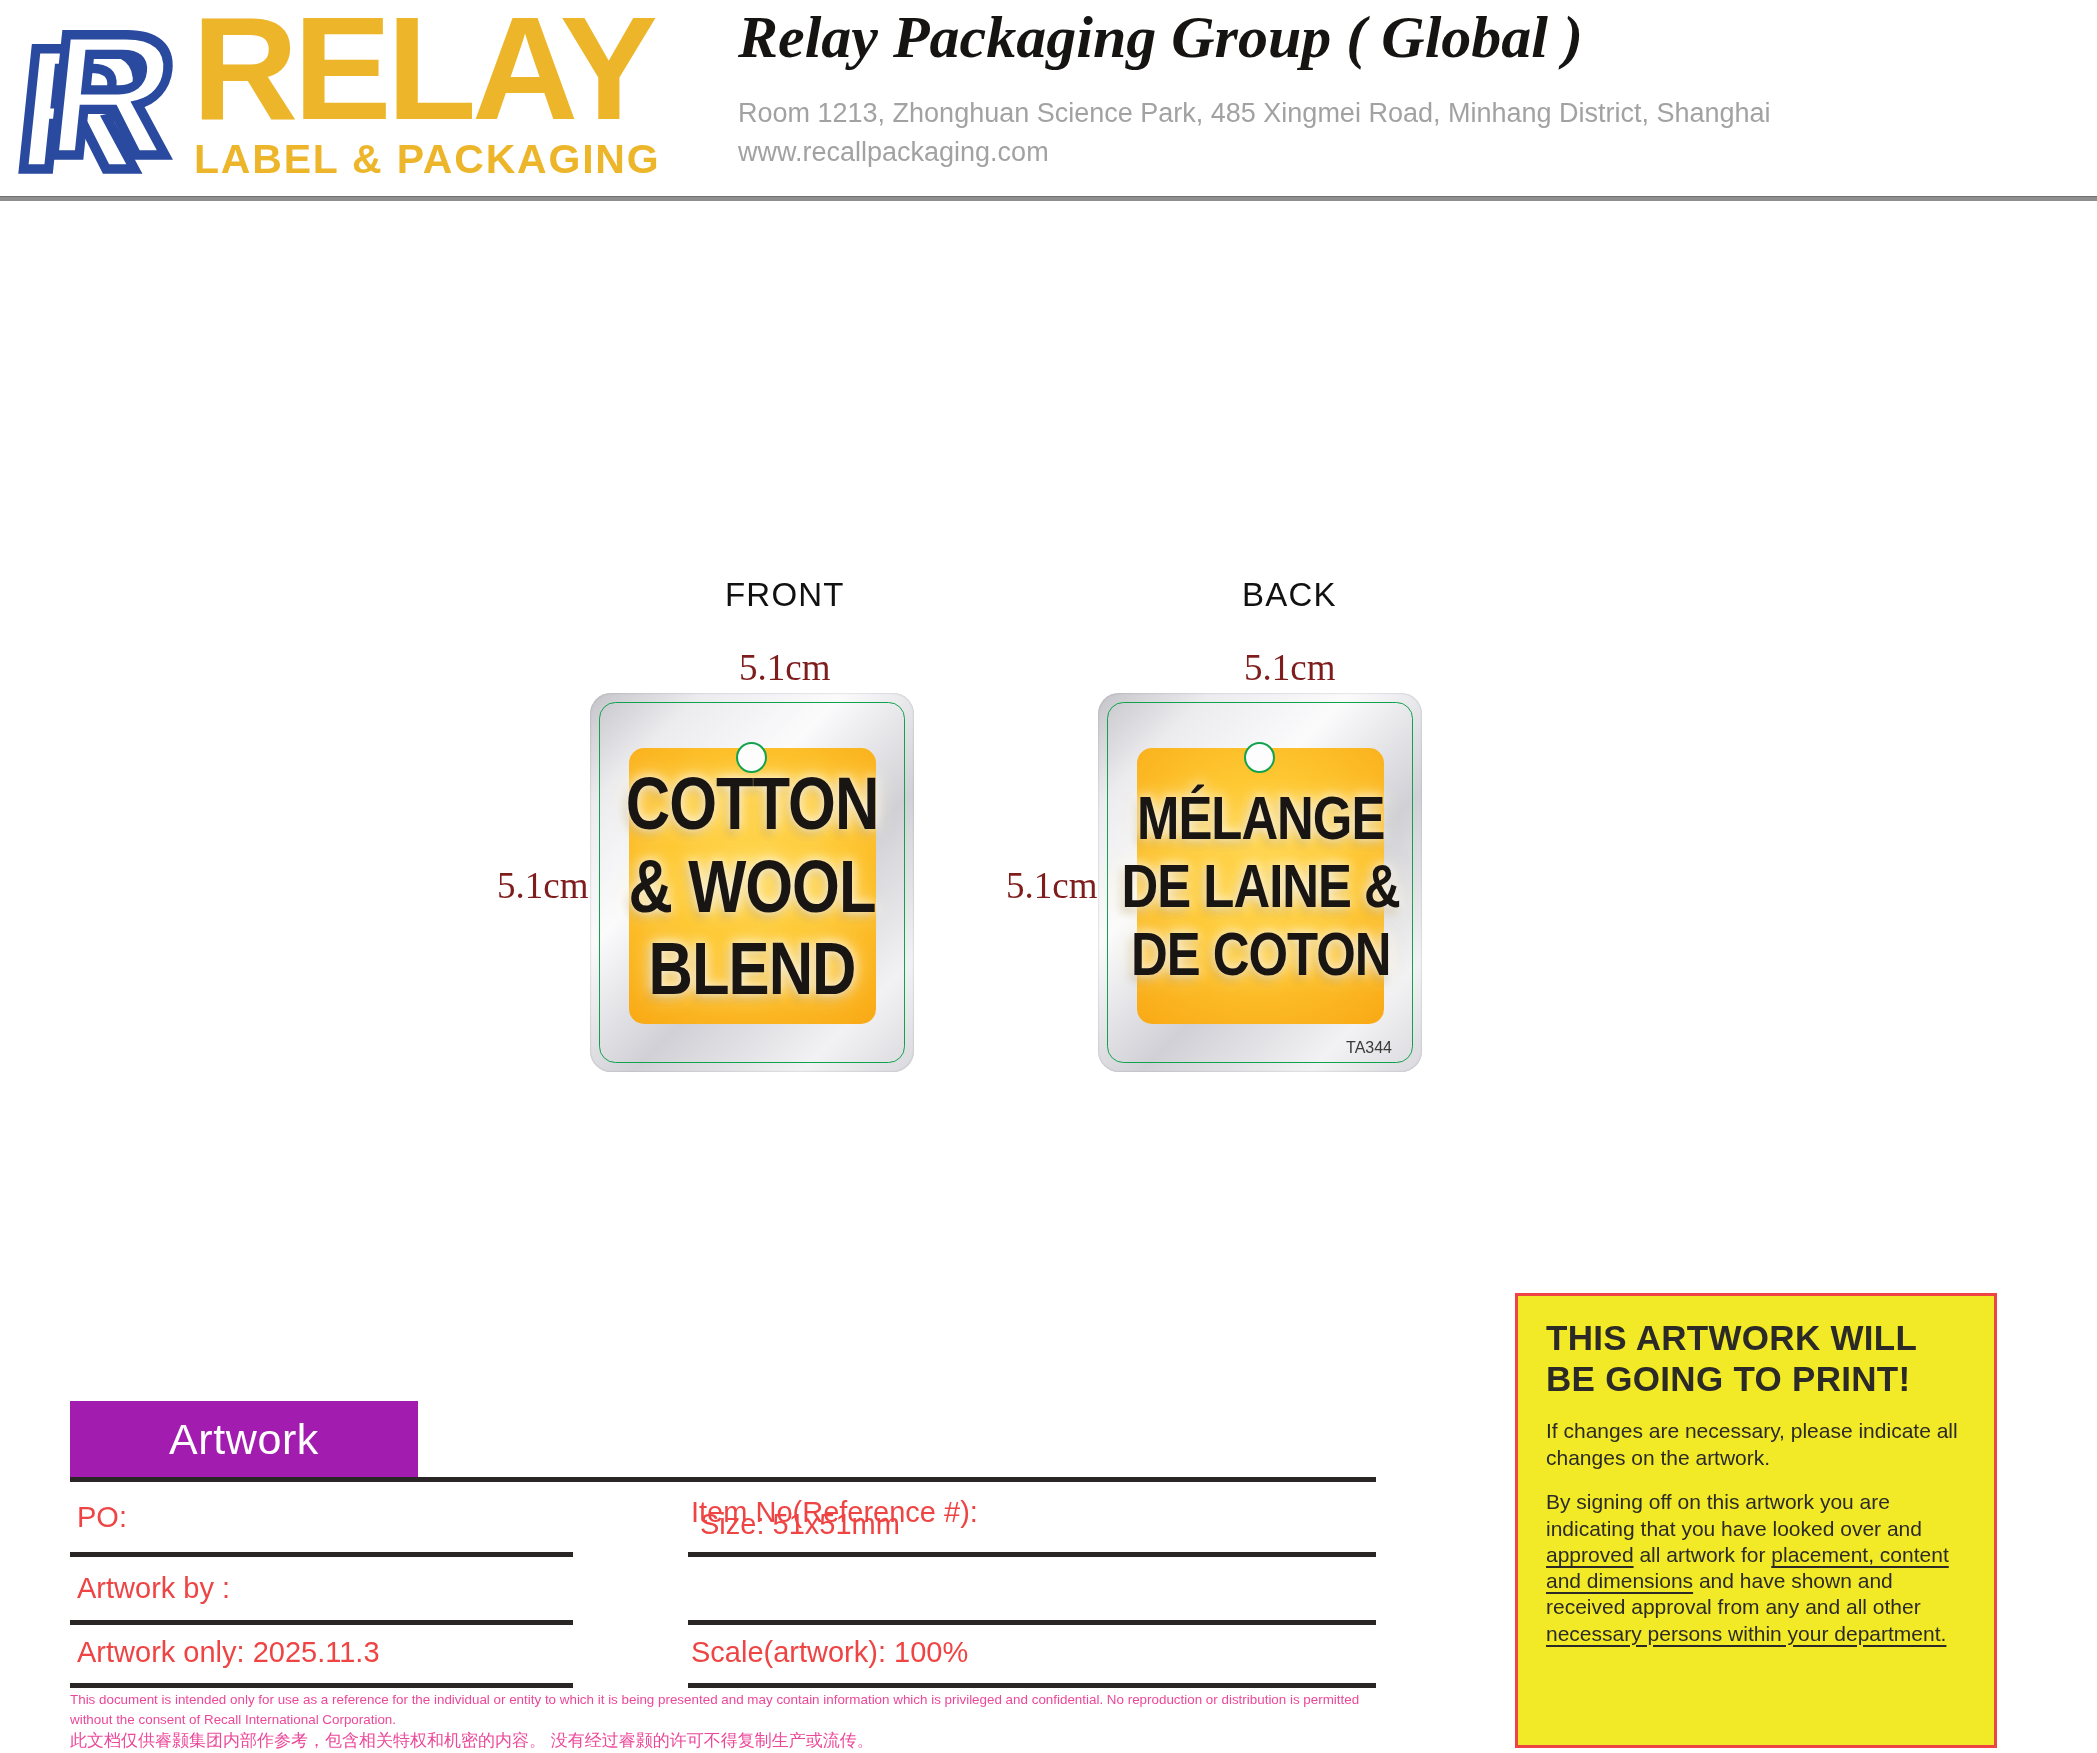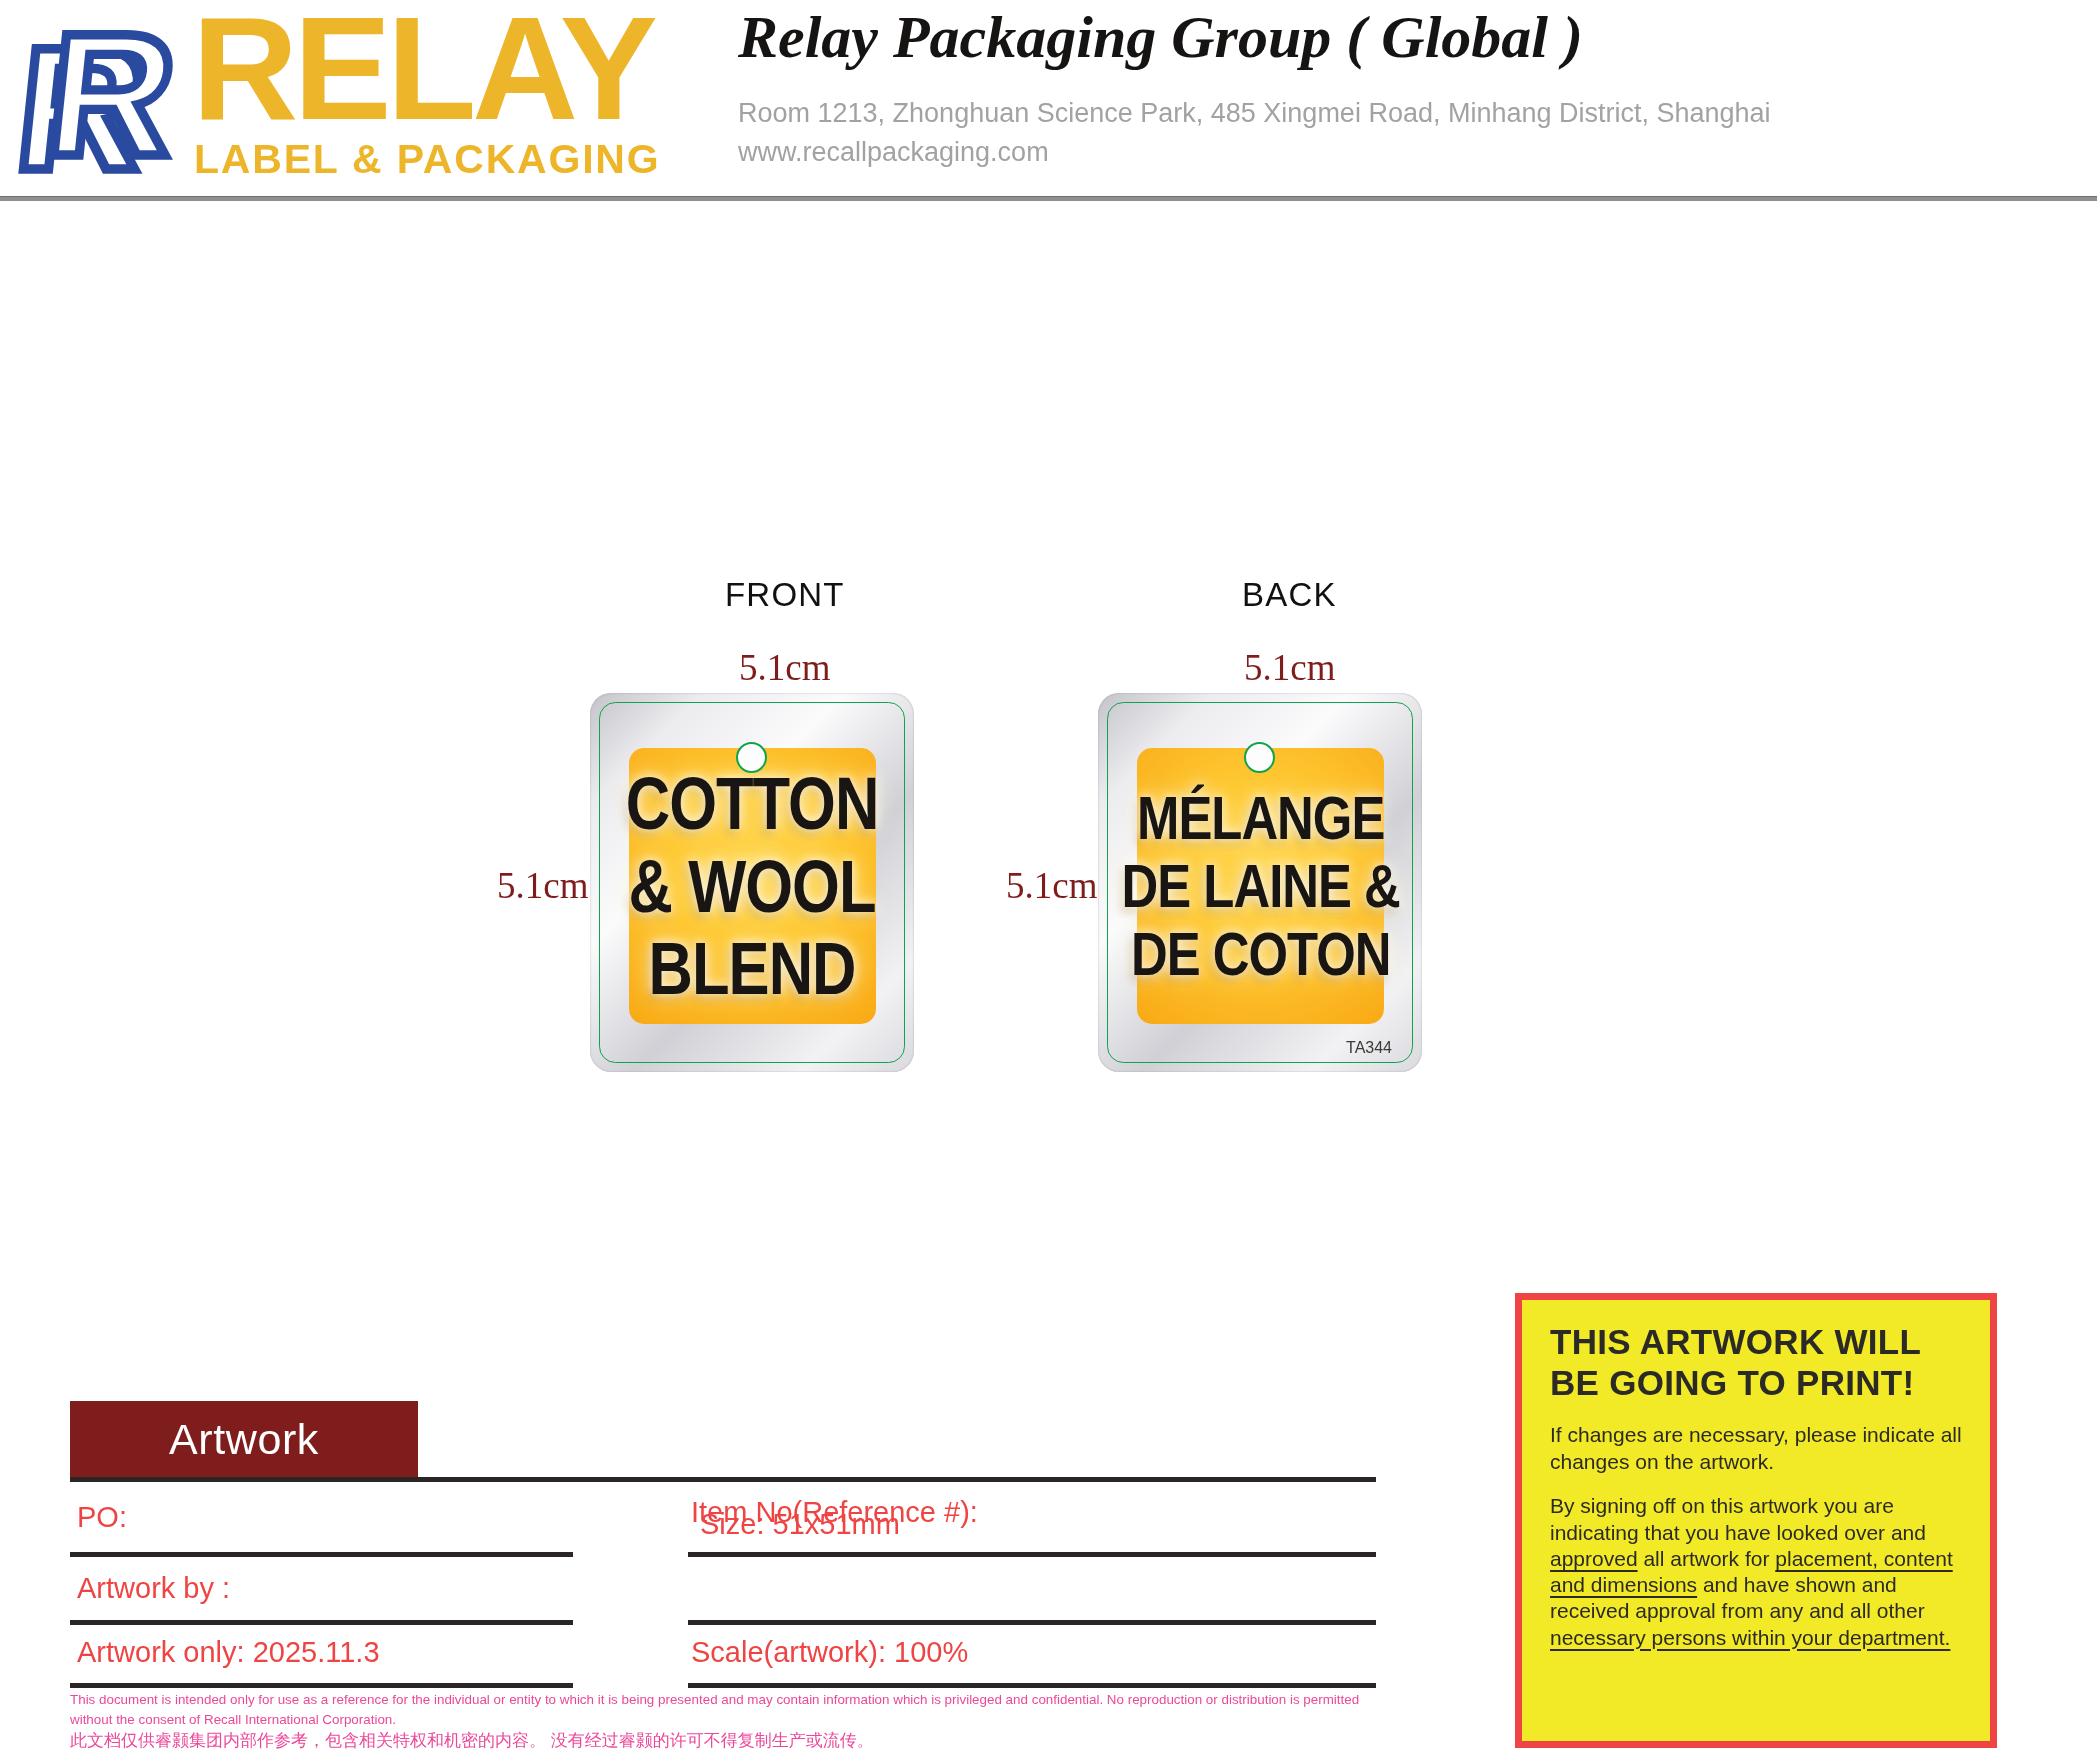--- a/index.html
+++ b/index.html
@@ -30,33 +30,33 @@
   .tag-text{transform:scaleX(.82);transform-origin:50% 50%;text-align:center;font-weight:bold;
     color:#181512;line-height:1.1;letter-spacing:-1.2px;white-space:nowrap;
     text-shadow:0 0 11.7px rgba(255,255,255,.95),0 0 24.5px rgba(255,244,196,.85),-3.5px 4.7px 9.4px rgba(130,85,0,.35);}
   .tag-text span{display:block;}
   #front-text{font-size:75px;}
   #back-text{font-size:62px;}
   .hole{position:absolute;left:50%;top:49px;width:27px;height:27px;margin-left:-16px;border-radius:50%;
     border:2.3px solid #12a24d;background:#fdfdfd;}
   .tag-code{position:absolute;right:30px;bottom:15px;font-size:16px;color:#3c3a38;}
   
-  #artwork-box{position:absolute;left:70px;top:1401px;width:348px;height:76px;background:#7f1d1d;
+  #artwork-box{position:absolute;left:70px;top:1401px;width:348px;height:76px;background:#a21caf;
     display:flex;align-items:center;justify-content:center;}
   #artwork-box-label{color:#ffffff;font-size:43px;letter-spacing:0.6px;}
   .rule{position:absolute;height:5.3px;background:#2b2626;}
   .form-label{position:absolute;font-size:29px;color:#ef4444;white-space:nowrap;}
   
   .fineprint{position:absolute;left:70px;color:#ec4899;white-space:nowrap;}
   #fineprint-1{top:1692px;font-size:13.4px;letter-spacing:0;}
   #fineprint-2{top:1712px;font-size:13.4px;}
   #fineprint-3{top:1729px;font-size:17px;}
   
   #print-notice{position:absolute;left:1515px;top:1293px;width:482px;height:455px;box-sizing:border-box;
-    background:#f2ea26;border:7px solid #ef4444;padding:21px 28px;overflow:hidden;color:#2b2a26;}
+    background:#f2ea26;border:3px solid #ef4444;padding:21px 28px;overflow:hidden;color:#2b2a26;}
   #notice-title{font-size:35px;font-weight:bold;line-height:1.18;letter-spacing:0.3px;}
   .notice-para{font-size:21px;line-height:1.25;margin-top:18.7px;}
   #print-notice u{text-decoration:underline;text-underline-offset:3.5px;}
 </style>
 </head>
 <body>
 
 <div id="canvas">
 
   <svg id="logo-mark" viewBox="0 0 290 310">

